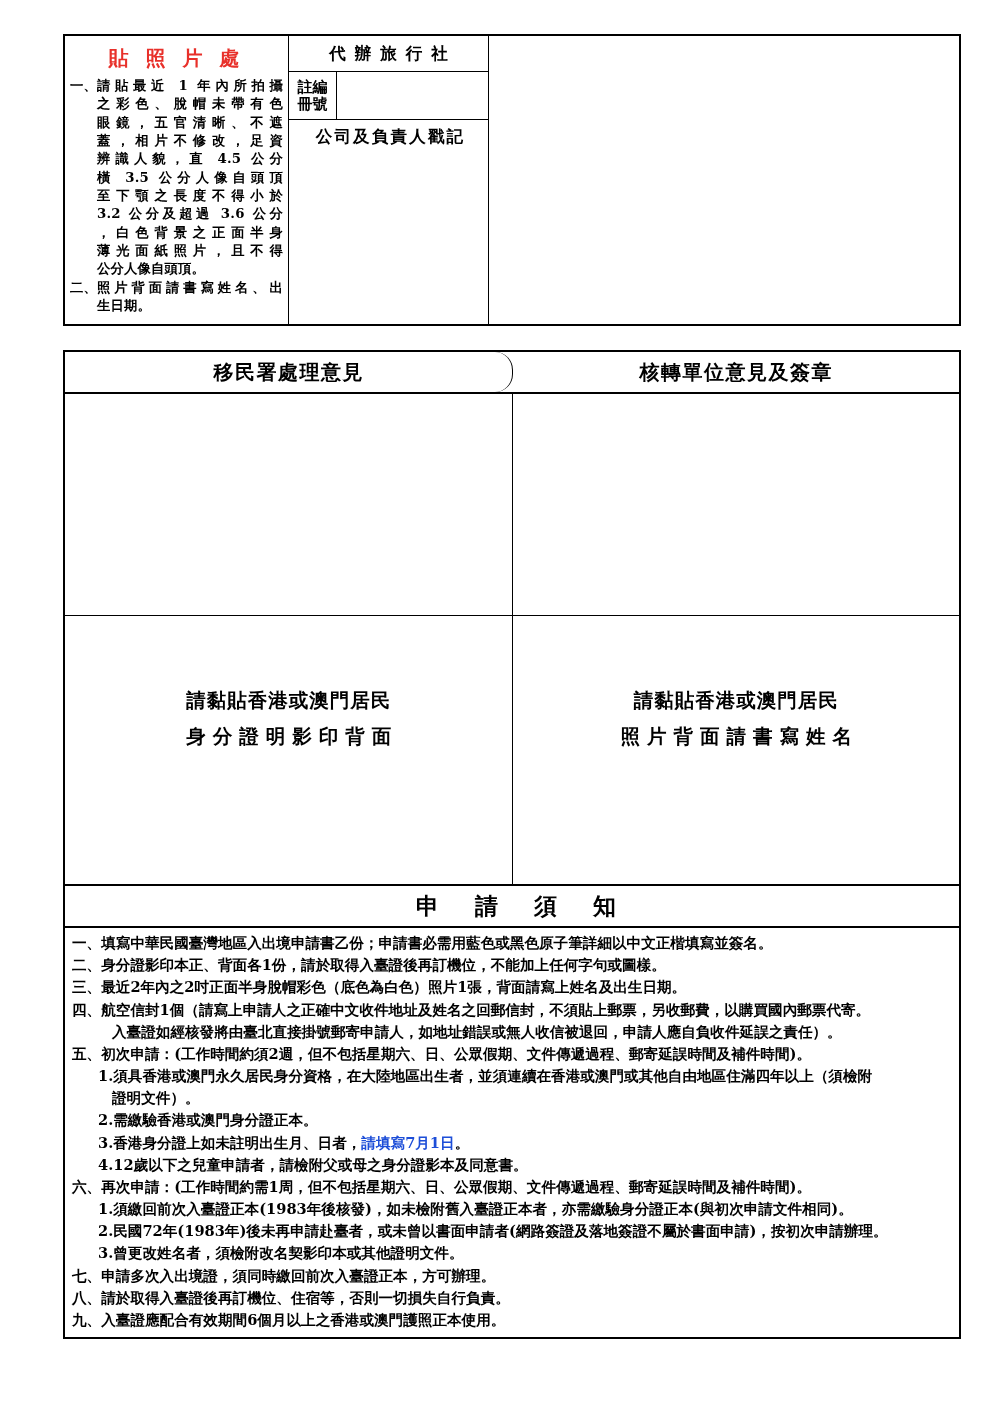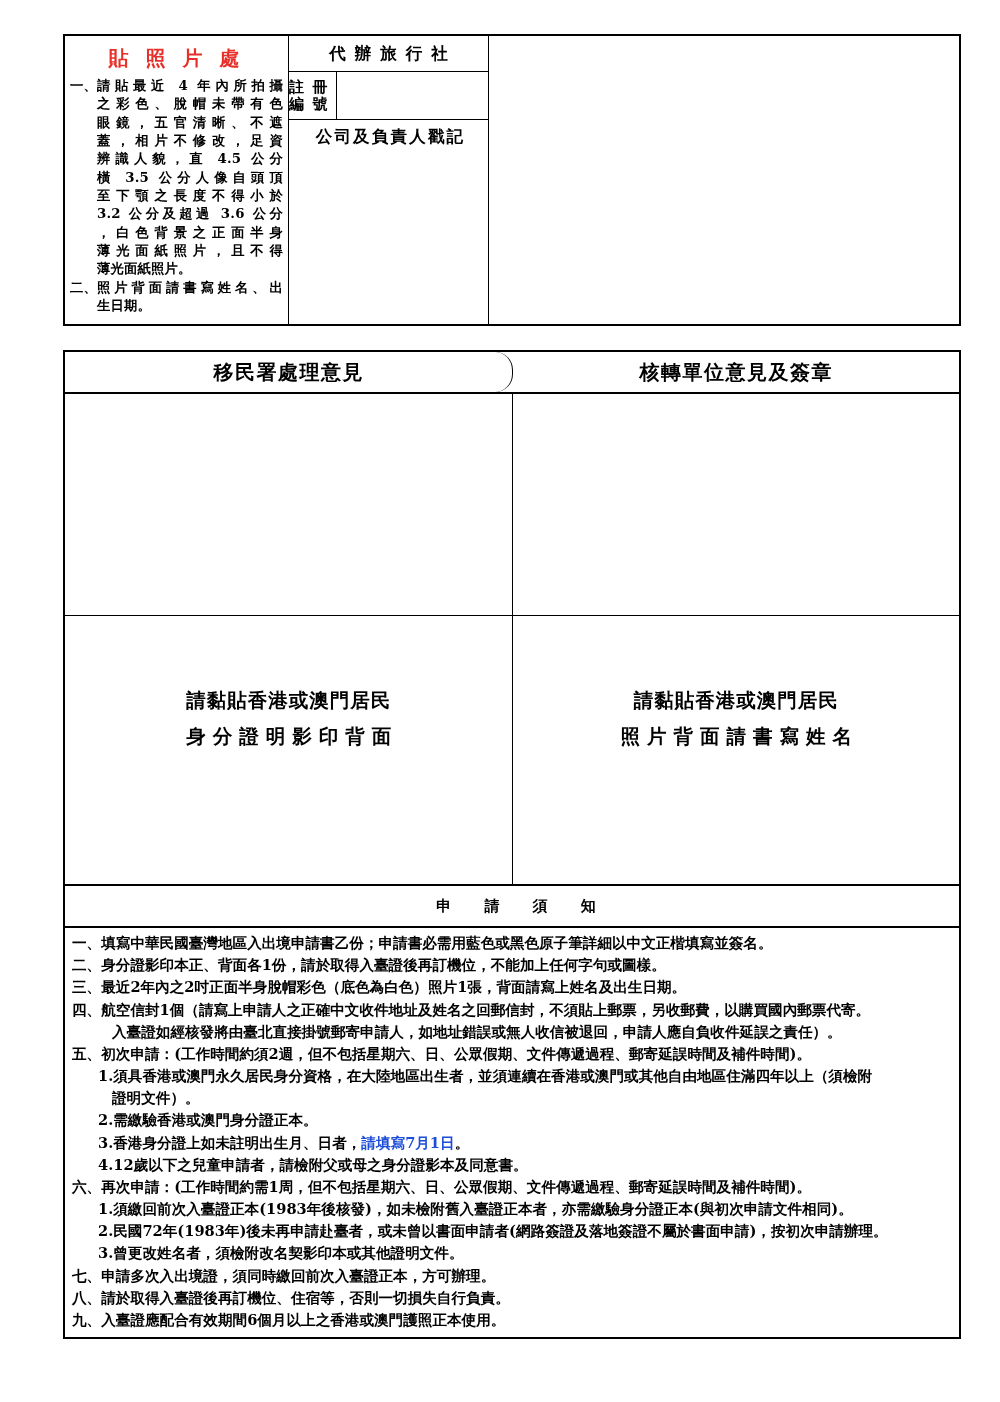--- a/index.html
+++ b/index.html
@@ -97,21 +97,21 @@
     border-bottom: 1.5px solid #000;
     display: flex;
   }
   .agency-reg-label {
     width: 48px;
     border-right: 1.5px solid #000;
     font-size: 15px;
     font-weight: bold;
     line-height: 1.12;
     display: flex;
-    flex-direction: row;
+    flex-direction: column;
     align-items: center;
     justify-content: center;
     letter-spacing: 0;
   }
   .agency-reg-value {
     flex: 1;
   }
   .agency-stamp {
     flex: 1;
     font-size: 16.5px;
@@ -181,21 +181,21 @@
     padding-left: 7px;
   }
   .paste-shift { position: relative; top: -32px; }
 
   .notice-head {
     height: 42px;
     border-bottom: 2.5px solid #000;
     display: flex;
     align-items: center;
     justify-content: center;
-    font-size: 15px;
+    font-size: 23px;
     font-weight: bold;
     letter-spacing: 14px;
     padding-left: 22px;
   }
 
   .notice-body {
     padding: 4px 8px 6px 7px;
     font-size: 14.6px;
     font-weight: bold;
     line-height: 1.52;
@@ -218,31 +218,31 @@
 
   <div class="top-table">
 
     <div class="photo-cell">
       <div class="photo-title">貼 照 片 處</div>
       <div class="photo-notes">
 
         <div class="pn-row">
           <span class="pn-num">一、</span>
           <span class="pn-body">
-            <div class="pn-just">請貼最近 4 年內所拍攝</div>
+            <div class="pn-just">請貼最近 1 年內所拍攝</div>
             <div class="pn-just">之彩色、脫帽未帶有色</div>
             <div class="pn-just">眼鏡，五官清晰、不遮</div>
             <div class="pn-just">蓋，相片不修改，足資</div>
             <div class="pn-just">辨識人貌，直 4.5 公分</div>
             <div class="pn-just">橫 3.5 公分人像自頭頂</div>
             <div class="pn-just">至下顎之長度不得小於</div>
             <div class="pn-just">3.2 公分及超過 3.6 公分</div>
             <div class="pn-just">，白色背景之正面半身</div>
             <div class="pn-just">薄光面紙照片，且不得</div>
-            <div class="pn-left">薄光面紙照片。</div>
+            <div class="pn-left">公分人像自頭頂。</div>
           </span>
         </div>
 
         <div class="pn-row">
           <span class="pn-num">二、</span>
           <span class="pn-body">
             <div class="pn-just">照片背面請書寫姓名、出</div>
             <div class="pn-left">生日期。</div>
           </span>
         </div>

